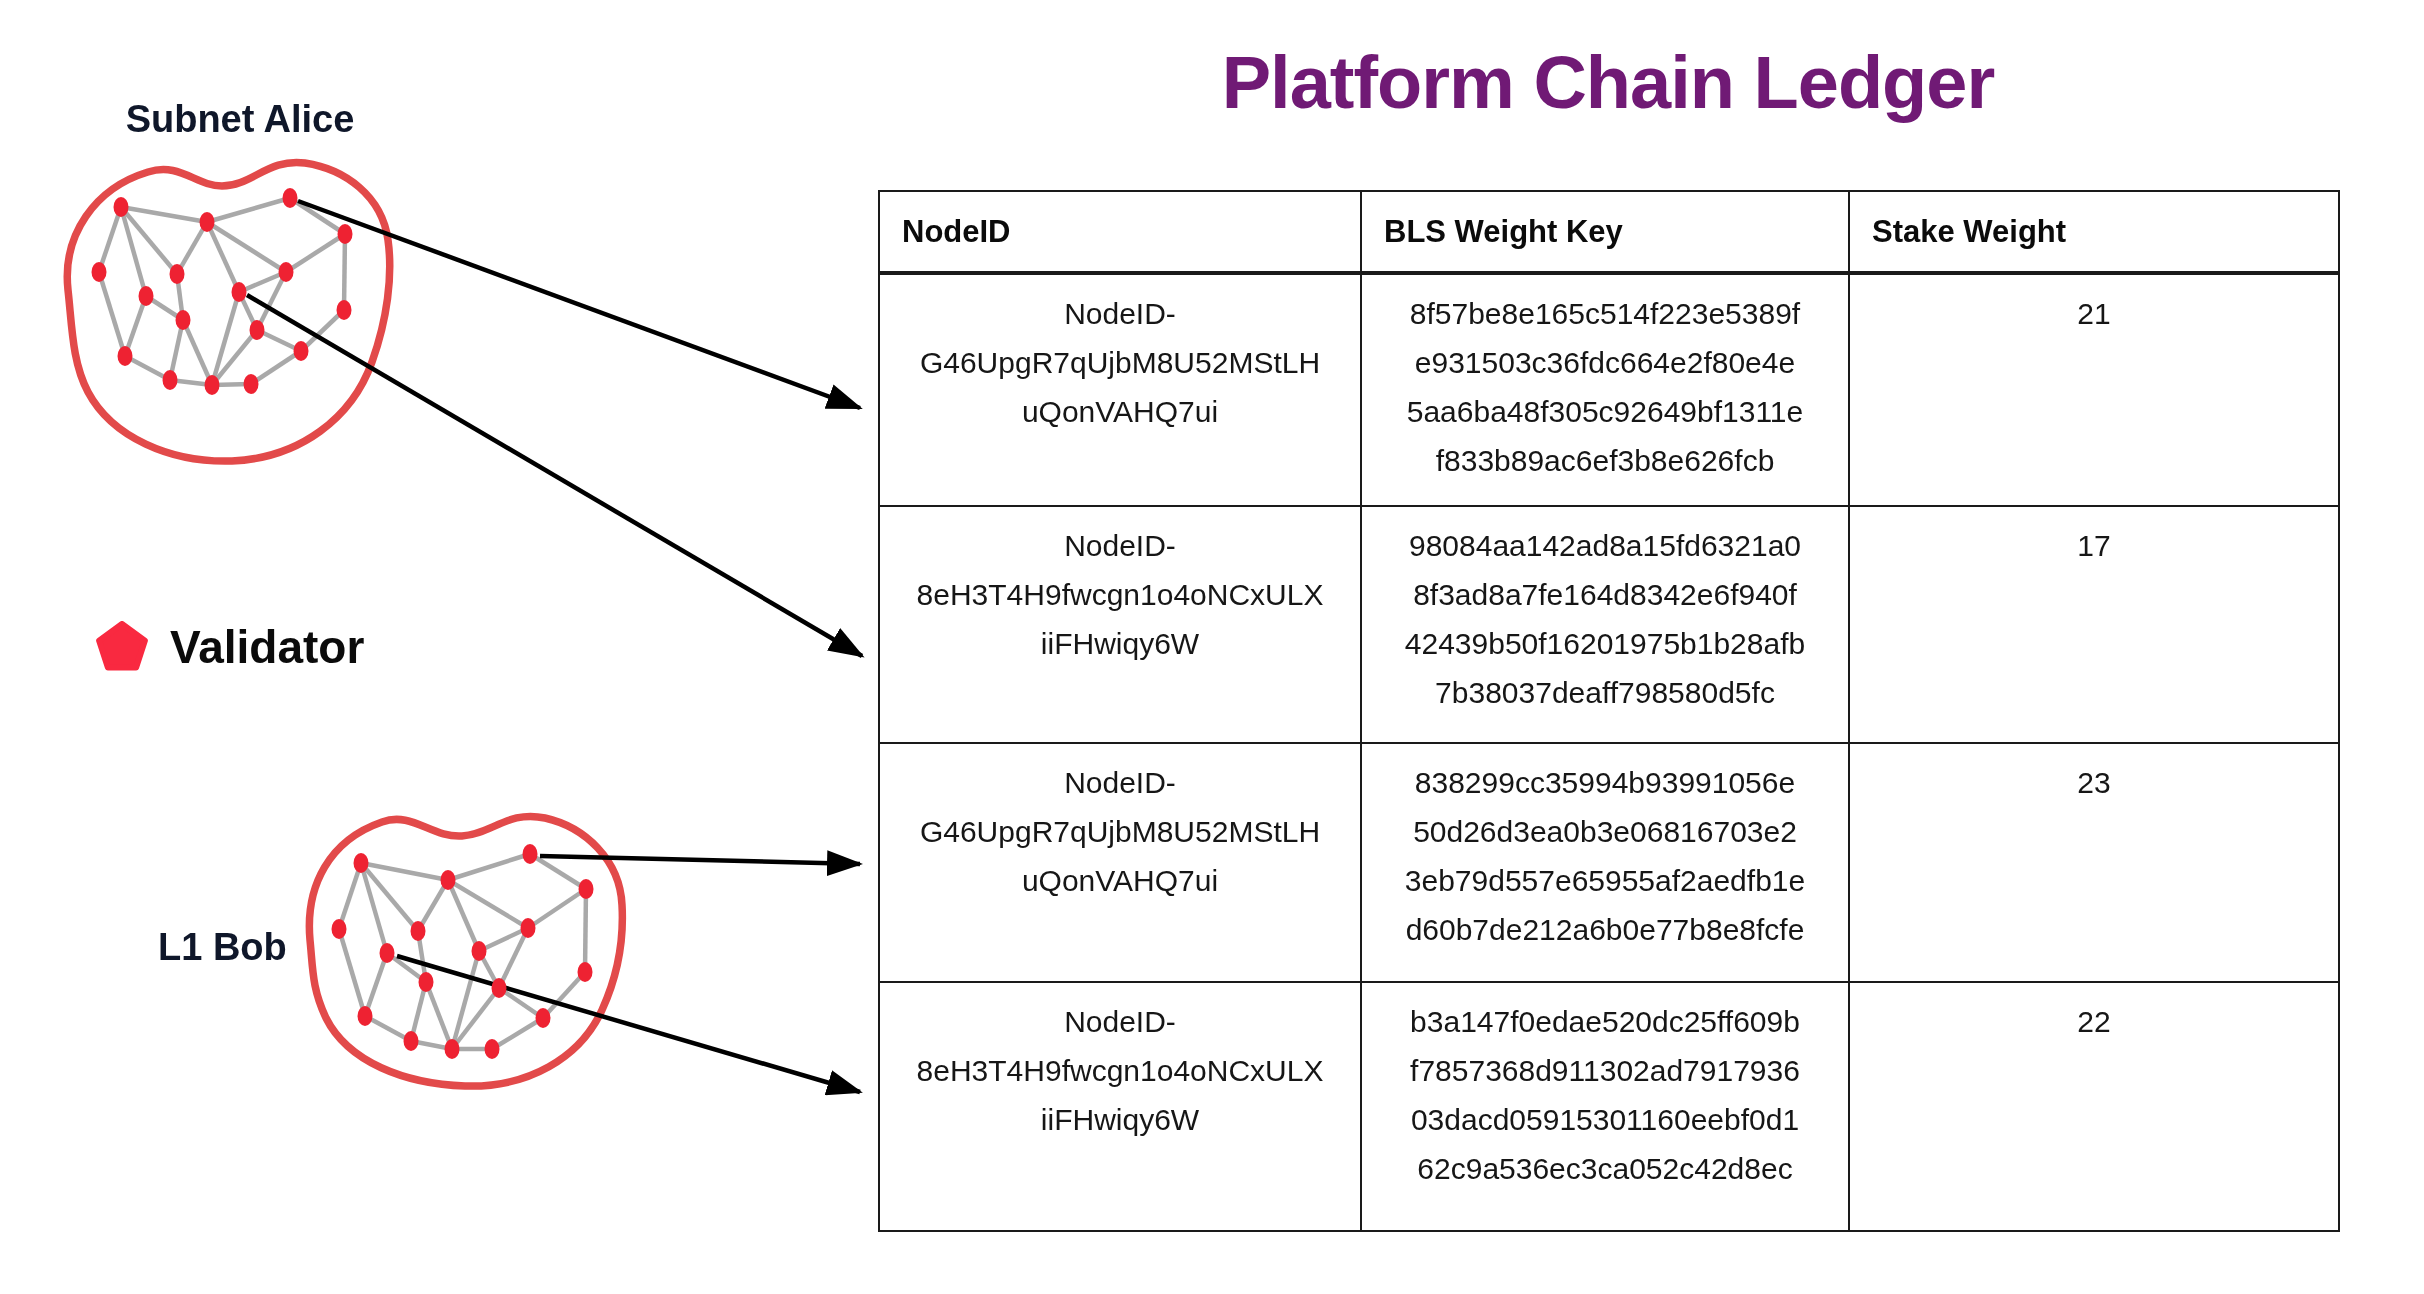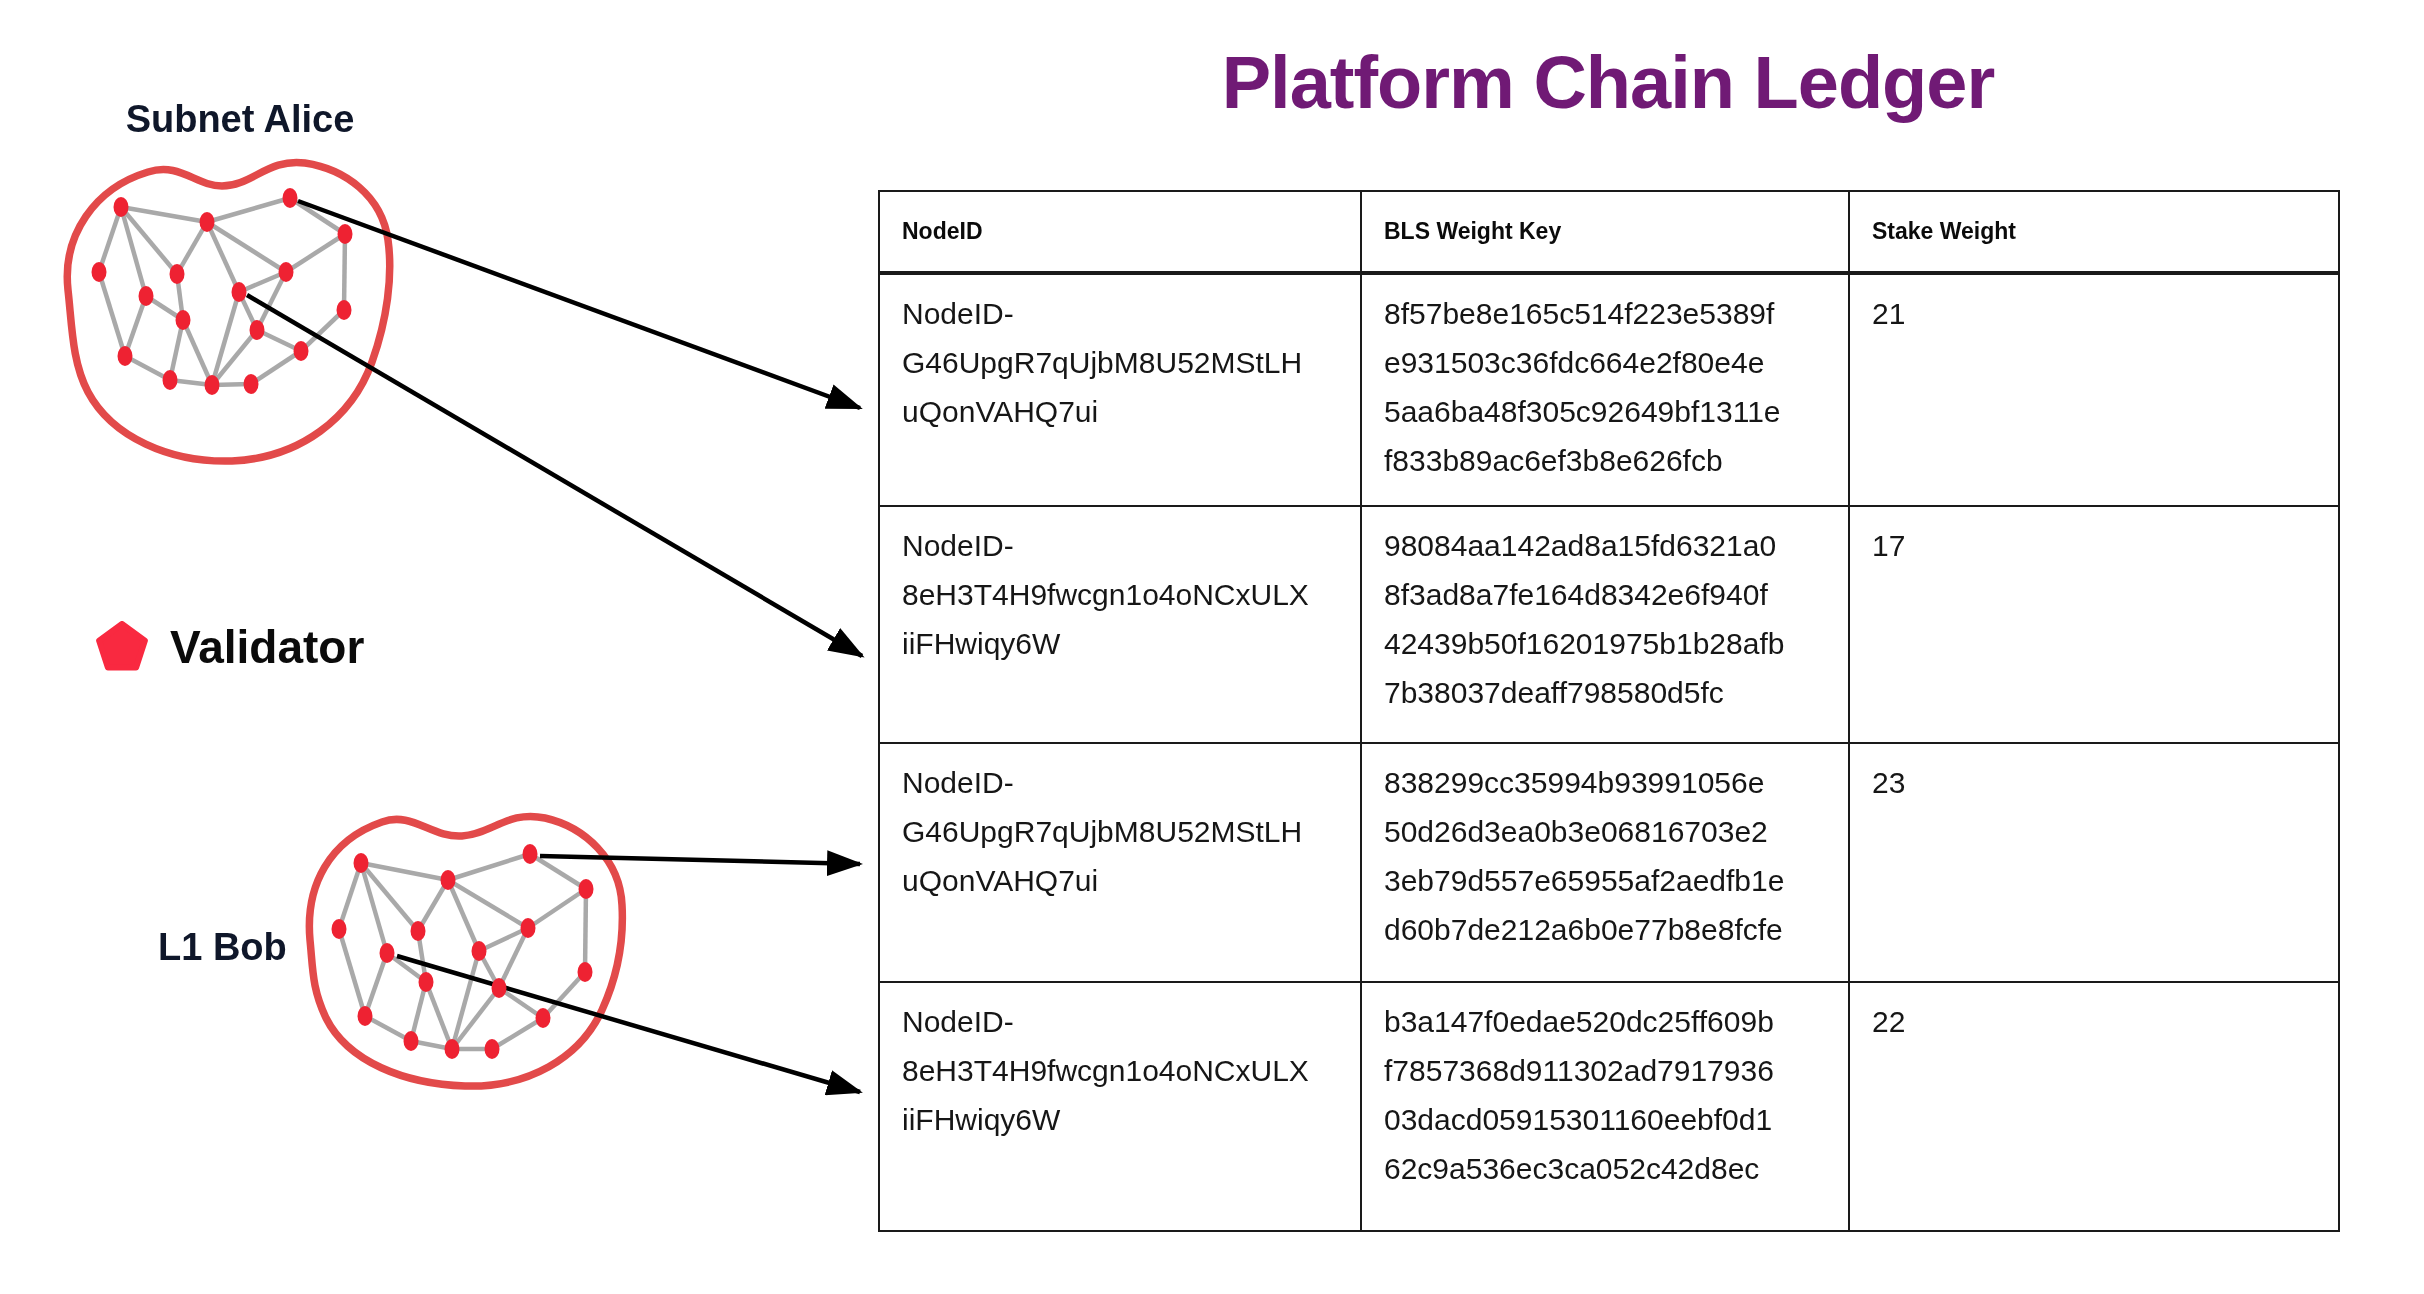--- a/index.html
+++ b/index.html
@@ -19,29 +19,29 @@
   .legend .pent{width:52px;height:52px;display:block;}
   .legend .legend-text{font-size:46px;font-weight:700;color:#0b0b0b;white-space:nowrap;text-align:center;}
   table.ledger{
     position:absolute;left:878px;top:190px;width:1460px;
     border-collapse:collapse;table-layout:fixed;background:#fff;
   }
   table.ledger th, table.ledger td{
     border:2px solid #1a1a1a;vertical-align:top;overflow:hidden;
   }
   table.ledger th{
-    border-bottom-width:4px;font-size:23px;font-weight:700;color:#0b0b0b;
+    border-bottom-width:4px;font-size:31px;font-weight:700;color:#0b0b0b;
     text-align:left;padding:8px 22px;vertical-align:middle;
   }
   table.ledger th.center{text-align:left;}
   table.ledger td{
     font-size:30px;line-height:49px;color:#161616;padding:14px 22px;
     font-weight:400;
   }
-  table.ledger .line{white-space:nowrap;}
+  table.ledger .line{white-space:nowrap;text-align:center;}
   col.c1{width:482px;} col.c2{width:488px;} col.c3{width:490px;}
 </style>
 </head>
 <body>
 
 <div class="canvas">
 
   <svg id="diagram-svg" viewBox="0 0 2424 1294" xmlns="http://www.w3.org/2000/svg">
       <defs>
         <marker id="ah" markerUnits="userSpaceOnUse" markerWidth="36" markerHeight="26" refX="33" refY="13" orient="auto">

